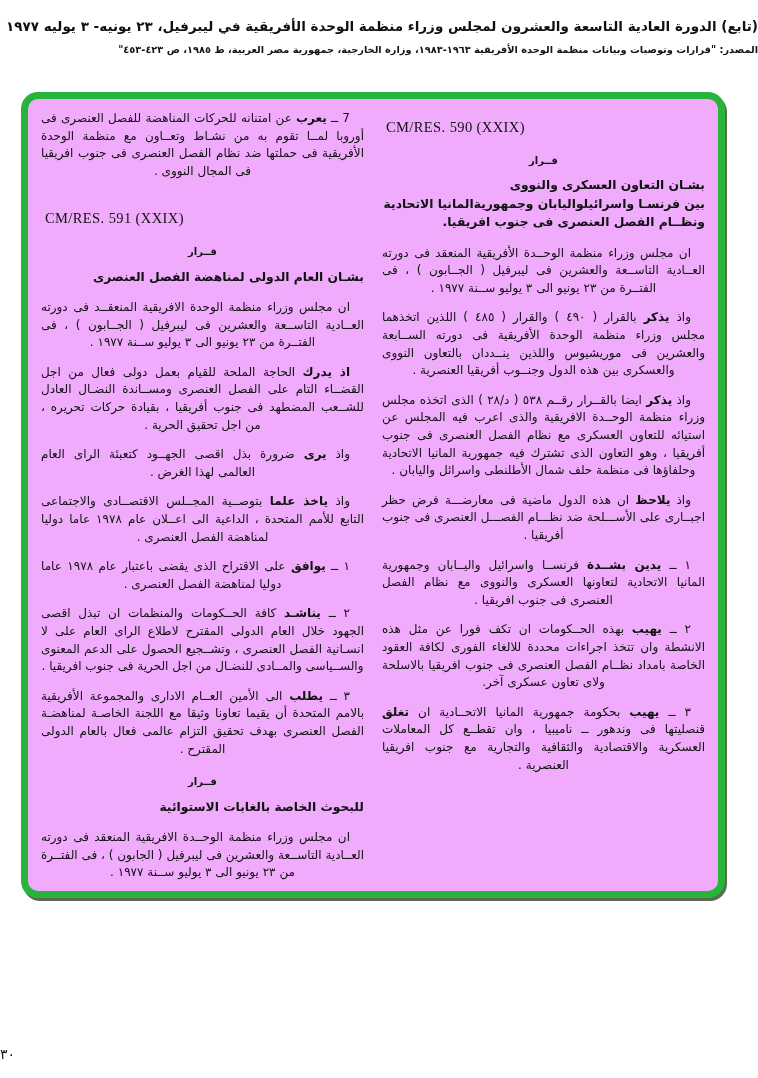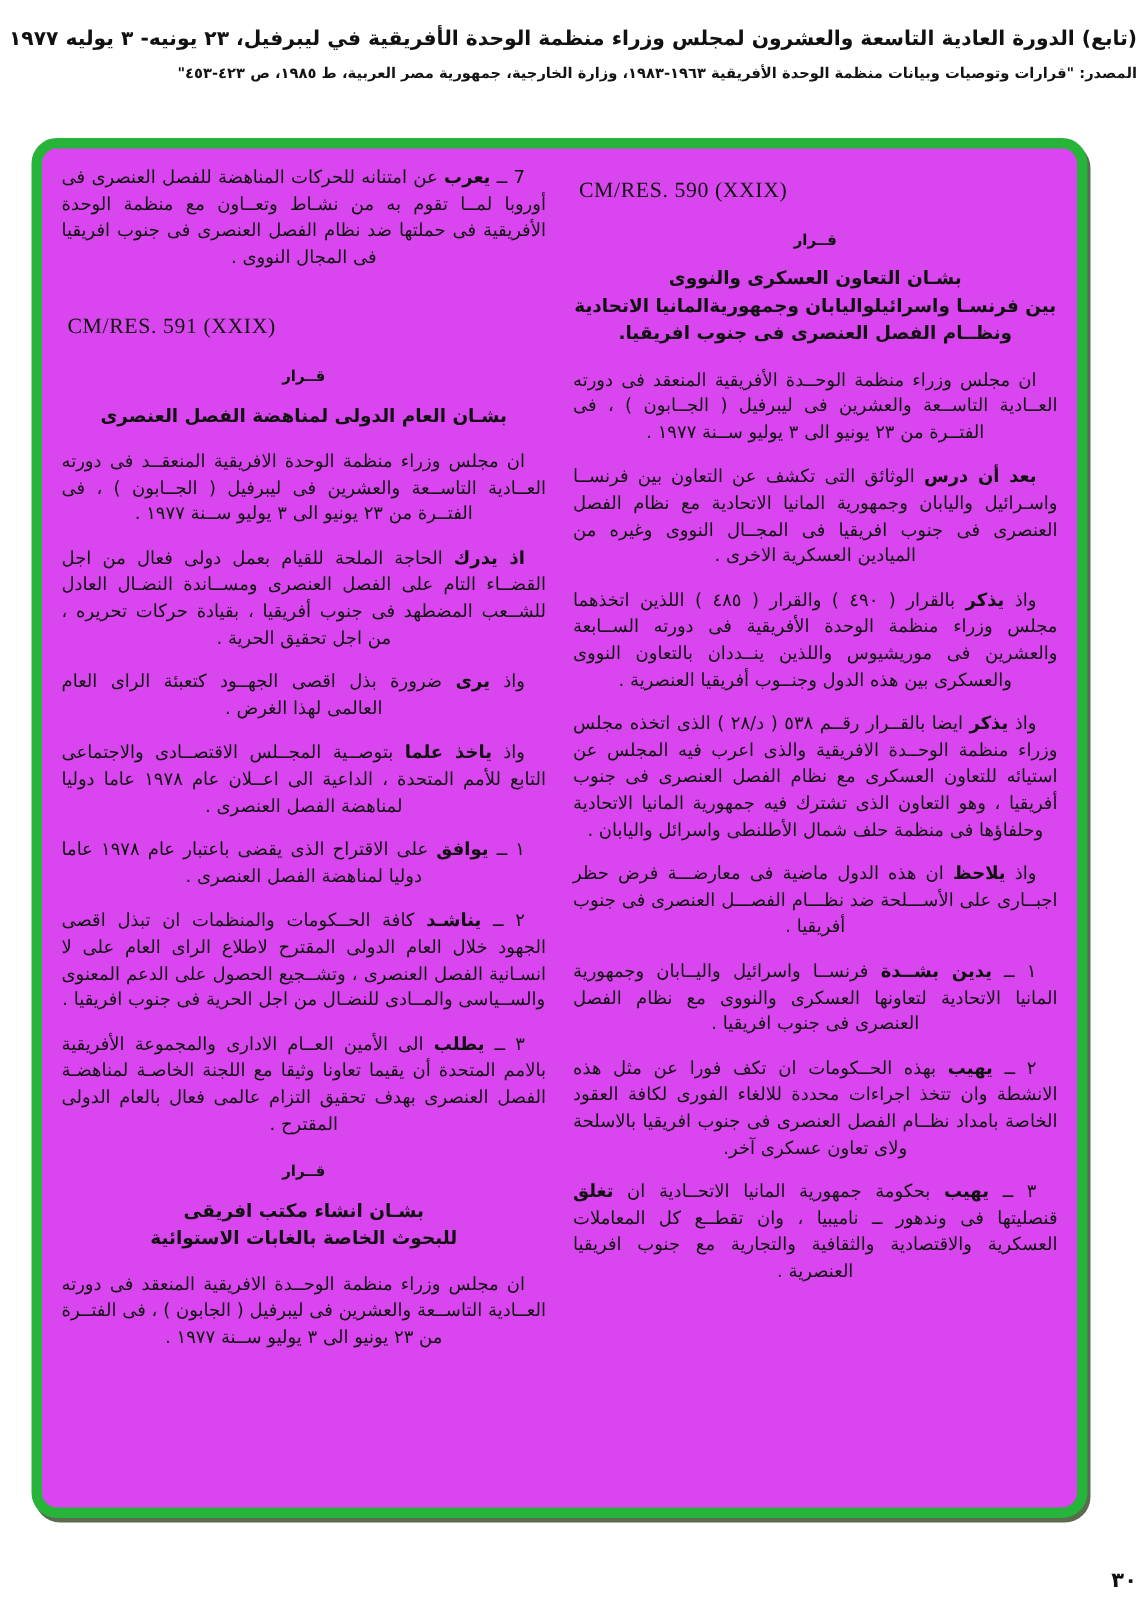--- a/index.html
+++ b/index.html
@@ -5,48 +5,48 @@
   html,body{margin:0;padding:0;}
   body{
     width:758px;height:1078px;position:relative;overflow:hidden;
     background:#ffffff;color:#111;
     font-family:"DejaVu Sans",sans-serif;
   }
   .header{position:absolute;top:18px;left:0;right:0;text-align:right;direction:rtl;}
   .h1{font-weight:bold;font-size:13.5px;letter-spacing:0.1px;}
   .h2{font-weight:bold;font-size:9.8px;margin-top:10px;color:#141414;}
   .frame{
-    position:absolute;left:21px;top:92px;width:704px;height:920px;
-    box-sizing:border-box;background:#d946ef;
+    position:absolute;left:21px;top:92px;width:704px;height:806px;
+    box-sizing:border-box;background:#f0abfc;
     border:7px solid #27b43b;border-radius:17px;
     box-shadow:2px 3px 0 0 #5c6b50;
     overflow:hidden;
   }
   .cols{
     display:flex;direction:rtl;gap:18px;
     padding:11px 13px 8px 13px;height:100%;box-sizing:border-box;
   }
   .col{
     flex:1;min-width:0;direction:rtl;text-align:justify;
     font-size:12px;line-height:17.6px;
   }
   .ref{
     direction:ltr;text-align:left;unicode-bidi:embed;
     font-family:"Liberation Serif","DejaVu Serif",serif;
     font-size:14.5px;letter-spacing:0.4px;
     margin:30px 4px 6px 4px;white-space:nowrap;
   }
   .col > .ref:first-child{margin-top:9px;}
   .title{text-align:center;font-weight:bold;font-size:10px;margin:15px 0 7px;}
-  .subtitle{text-align:center;font-weight:bold;font-size:12.3px;line-height:18.5px;margin:0 0 13px;}
+  .subtitle{font-weight:bold;font-size:12.3px;line-height:18.5px;margin:0 0 13px;}
   .para{margin:0 0 12px;text-indent:14px;text-align:justify;text-align-last:center;}
   .b{font-weight:bold;}
   .pagenum{
     position:absolute;bottom:16px;left:0;right:0;
-    text-align:right;font-weight:bold;font-size:14px;
+    text-align:left;font-weight:normal;font-size:14px;
   }
 </style>
 </head>
 <body>
 
 <div class="header">
   <div class="h1">(تابع) الدورة العادية التاسعة والعشرون لمجلس وزراء منظمة الوحدة الأفريقية في ليبرفيل، ٢٣ يونيه- ٣ يوليه ١٩٧٧</div>
   <div class="h2">المصدر: "قرارات وتوصيات وبيانات منظمة الوحدة الأفريقية ١٩٦٣-١٩٨٣، وزارة الخارجية، جمهورية مصر العربية، ط ١٩٨٥، ص ٤٢٣-٤٥٣"</div>
 </div>
 
@@ -54,21 +54,20 @@
   <div class="cols">
     <div class="col">
         <div class="ref">CM/RES. 590 (XXIX)</div>
         <div class="title">قــرار</div>
         <div class="subtitle">
           <div>بشـان التعاون العسكرى والنووى</div>
           <div>بين فرنسـا واسرائيلواليابان وجمهوريةالمانيا الاتحادية</div>
           <div>ونظــام الفصل العنصرى فى جنوب افريقيا.</div>
         </div>
         <p class="para"><span>ان مجلس وزراء منظمة الوحــدة الأفريقية المنعقد فى دورته العــادية التاســعة والعشرين فى ليبرفيل ( الجــابون ) ، فى الفتــرة من ٢٣ يونيو الى ٣ يوليو ســنة ١٩٧٧ .</span></p>
-        <p class="para"><span class="b">بعد أن درس</span><span> الوثائق التى تكشف عن التعاون بين فرنســا واسـرائيل واليابان وجمهورية المانيا الاتحادية مع نظام الفصل العنصرى فى جنوب افريقيا فى المجــال النووى وغيره من الميادين العسكرية الاخرى .</span></p>
         <p class="para"><span>واذ </span><span class="b">يذكر</span><span> بالقرار ( ٤٩٠ ) والقرار ( ٤٨٥ ) اللذين اتخذهما مجلس وزراء منظمة الوحدة الأفريقية فى دورته الســابعة والعشرين فى موريشيوس واللذين ينــددان بالتعاون النووى والعسكرى بين هذه الدول وجنــوب أفريقيا العنصرية .</span></p>
         <p class="para"><span>واذ </span><span class="b">يذكر</span><span> ايضا بالقــرار رقــم ٥٣٨ ( د/٢٨ ) الذى اتخذه مجلس وزراء منظمة الوحــدة الافريقية والذى اعرب فيه المجلس عن استيائه للتعاون العسكرى مع نظام الفصل العنصرى فى جنوب أفريقيا ، وهو التعاون الذى تشترك فيه جمهورية المانيا الاتحادية وحلفاؤها فى منظمة حلف شمال الأطلنطى واسرائل واليابان .</span></p>
         <p class="para"><span>واذ </span><span class="b">يلاحظ</span><span> ان هذه الدول ماضية فى معارضـــة فرض حظر اجبــارى على الأســـلحة ضد نظـــام الفصـــل العنصرى فى جنوب أفريقيا .</span></p>
         <p class="para"><span>١ ــ </span><span class="b">يدين بشــدة</span><span> فرنســا واسرائيل واليــابان وجمهورية المانيا الاتحادية لتعاونها العسكرى والنووى مع نظام الفصل العنصرى فى جنوب افريقيا .</span></p>
         <p class="para"><span>٢ ــ </span><span class="b">يهيب</span><span> بهذه الحــكومات ان تكف فورا عن مثل هذه الانشطة وان تتخذ اجراءات محددة للالغاء الفورى لكافة العقود الخاصة بامداد نظــام الفصل العنصرى فى جنوب افريقيا بالاسلحة ولاى تعاون عسكرى آخر.</span></p>
         <p class="para"><span>٣ ــ </span><span class="b">يهيب</span><span> بحكومة جمهورية المانيا الاتحــادية ان </span><span class="b">تغلق</span><span> قنصليتها فى وندهور ــ ناميبيا ، وان تقطــع كل المعاملات العسكرية والاقتصادية والثقافية والتجارية مع جنوب افريقيا العنصرية .</span></p>
       </div>
     <div class="col">
         <p class="para"><span>7 ــ </span><span class="b">يعرب</span><span> عن امتنانه للحركات المناهضة للفصل العنصرى فى أوروبا لمــا تقوم به من نشـاط وتعــاون مع منظمة الوحدة الأفريقية فى حملتها ضد نظام الفصل العنصرى فى جنوب افريقيا فى المجال النووى .</span></p>
         <div class="ref">CM/RES. 591 (XXIX)</div>
@@ -78,21 +77,20 @@
         </div>
         <p class="para"><span>ان مجلس وزراء منظمة الوحدة الافريقية المنعقــد فى دورته العــادية التاســعة والعشرين فى ليبرفيل ( الجــابون ) ، فى الفتــرة من ٢٣ يونيو الى ٣ يوليو ســنة ١٩٧٧ .</span></p>
         <p class="para"><span class="b">اذ يدرك</span><span> الحاجة الملحة للقيام بعمل دولى فعال من اجل القضــاء التام على الفصل العنصرى ومســاندة النضـال العادل للشــعب المضطهد فى جنوب أفريقيا ، بقيادة حركات تحريره ، من اجل تحقيق الحرية .</span></p>
         <p class="para"><span>واذ </span><span class="b">يرى</span><span> ضرورة بذل اقصى الجهــود كتعبئة الراى العام العالمى لهذا الغرض .</span></p>
         <p class="para"><span>واذ </span><span class="b">ياخذ علما</span><span> بتوصــية المجــلس الاقتصــادى والاجتماعى التابع للأمم المتحدة ، الداعية الى اعــلان عام ١٩٧٨ عاما دوليا لمناهضة الفصل العنصرى .</span></p>
         <p class="para"><span>١ ــ </span><span class="b">يوافق</span><span> على الاقتراح الذى يقضى باعتبار عام ١٩٧٨ عاما دوليا لمناهضة الفصل العنصرى .</span></p>
         <p class="para"><span>٢ ــ </span><span class="b">يناشـد</span><span> كافة الحــكومات والمنظمات ان تبذل اقصى الجهود خلال العام الدولى المقترح لاطلاع الراى العام على لا انسـانية الفصل العنصرى ، وتشــجيع الحصول على الدعم المعنوى والســياسى والمــادى للنضـال من اجل الحرية فى جنوب افريقيا .</span></p>
         <p class="para"><span>٣ ــ </span><span class="b">يطلب</span><span> الى الأمين العــام الادارى والمجموعة الأفريقية بالامم المتحدة أن يقيما تعاونا وثيقا مع اللجنة الخاصـة لمناهضـة الفصل العنصرى بهدف تحقيق التزام عالمى فعال بالعام الدولى المقترح .</span></p>
         <div class="title">قــرار</div>
         <div class="subtitle">
-          <div>بشـان انشاء مكتب افريقى</div>
           <div>للبحوث الخاصة بالغابات الاستوائية</div>
         </div>
         <p class="para"><span>ان مجلس وزراء منظمة الوحــدة الافريقية المنعقد فى دورته العــادية التاســعة والعشرين فى ليبرفيل ( الجابون ) ، فى الفتــرة من ٢٣ يونيو الى ٣ يوليو ســنة ١٩٧٧ .</span></p>
       </div>
   </div>
 </div>
 
 <div class="pagenum">٣٠</div>
 
 </body></html>

